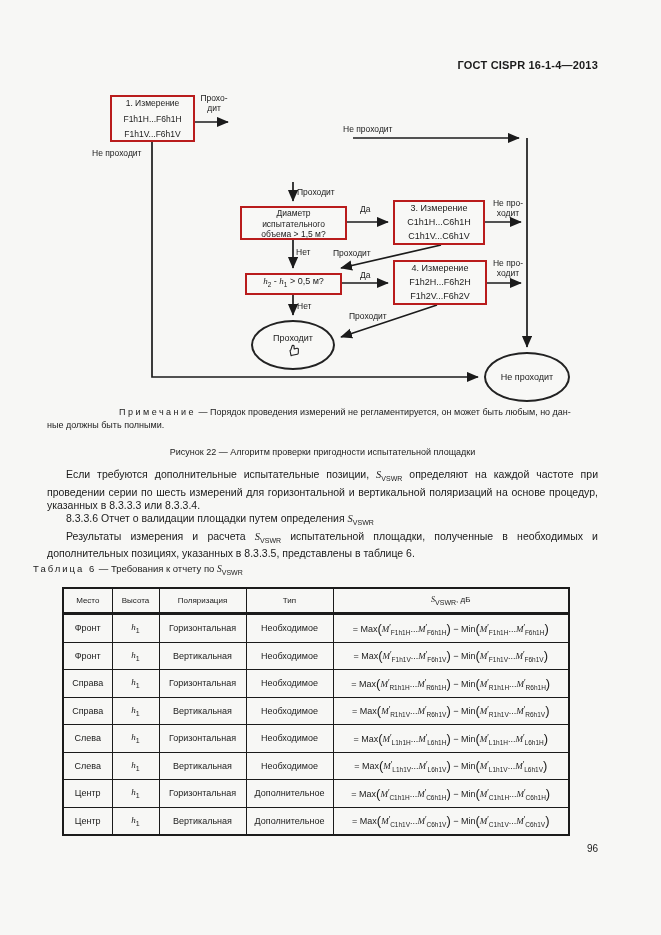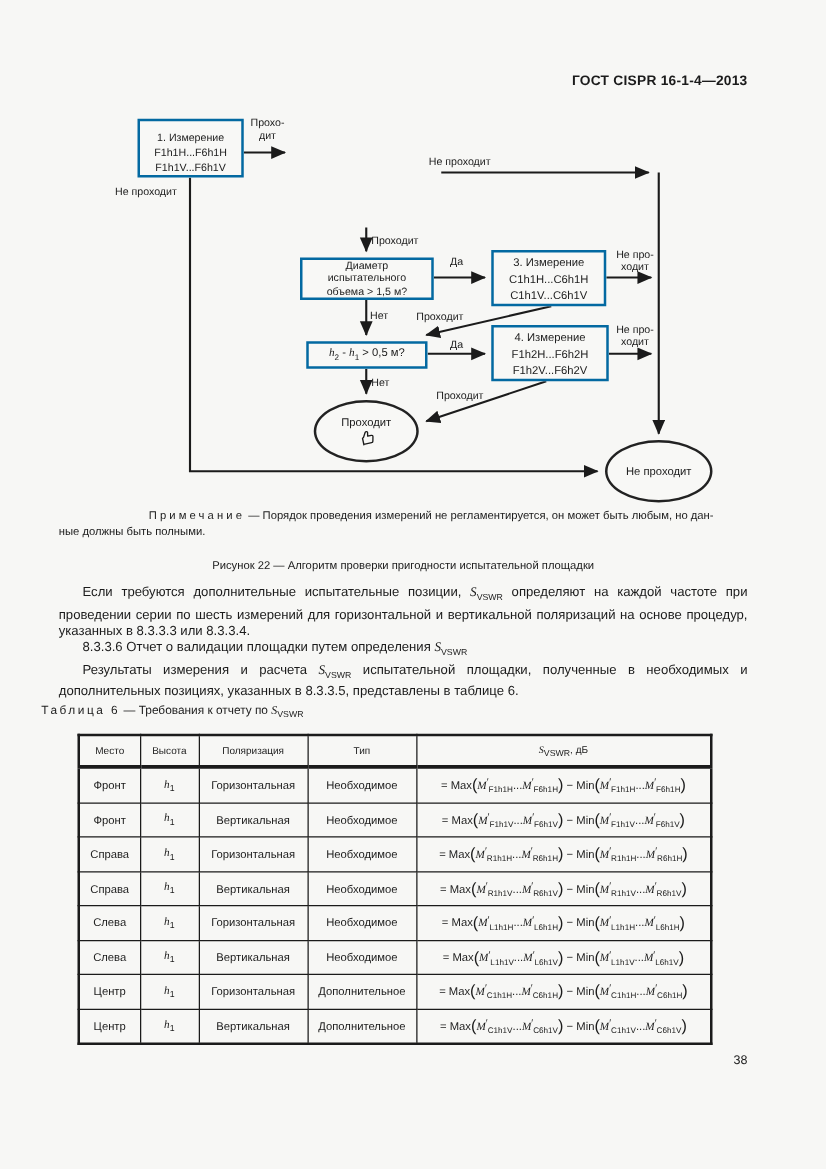--- a/index.html
+++ b/index.html
@@ -3,22 +3,22 @@
 <meta charset="utf-8">
 <style>
   html,body{margin:0;padding:0;}
   body{width:661px;height:935px;background:#f7f7f5;font-family:"Liberation Sans",sans-serif;color:#1b1b1b;}
   .page{position:relative;width:661px;height:935px;overflow:hidden;}
 
   .doc-header{position:absolute;left:0;top:59px;width:598px;text-align:right;font-size:11px;font-weight:bold;letter-spacing:.2px;}
 
   
   .flow-svg{position:absolute;left:0;top:0;width:661px;height:935px;}
-  .fbox{position:absolute;box-sizing:border-box;background:#f8f8f6;border:2px solid #0369a1;
-        display:flex;flex-direction:column;align-items:center;justify-content:flex-end;
+  .fbox{position:absolute;box-sizing:border-box;background:#f8f8f6;border:2px solid #b91c1c;
+        display:flex;flex-direction:column;align-items:center;justify-content:space-between;
         text-align:center;font-size:8.5px;line-height:12px;}
   .fbox.thick{border-width:2.5px;}
   .flabel{position:absolute;font-size:8.5px;line-height:10px;text-align:center;white-space:nowrap;}
   .fellipse{position:absolute;box-sizing:border-box;border:2px solid #222;border-radius:50%;
         background:#f8f8f6;display:flex;flex-direction:column;align-items:center;justify-content:center;
         font-size:9px;}
   .fml i{font-family:"Liberation Serif",serif;}
   .fml sub{font-size:6.5px;}
 
   
@@ -229,15 +229,15 @@
         <tr>
       <td>Центр</td>
       <td class="hcell"><i>h</i><sub>1</sub></td>
       <td>Вертикальная</td>
       <td>Дополнительное</td>
       <td class="formula">= Max<span class="bp">(</span><i>M</i><span class="pr">′</span><sub>C1h1V</sub>...<i>M</i><span class="pr">′</span><sub>C6h1V</sub><span class="bp">)</span> − Min<span class="bp">(</span><i>M</i><span class="pr">′</span><sub>C1h1V</sub>...<i>M</i><span class="pr">′</span><sub>C6h1V</sub><span class="bp">)</span></td>
     </tr>
       </tbody>
   </table>
 
-  <div class="page-number">38</div>
+  <div class="page-number">96</div>
 
 </div>
 
 </body></html>

